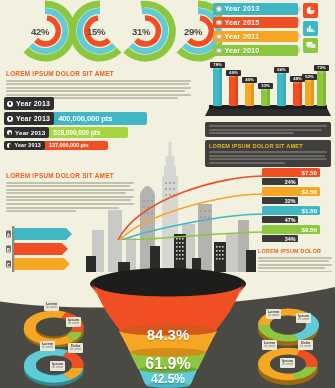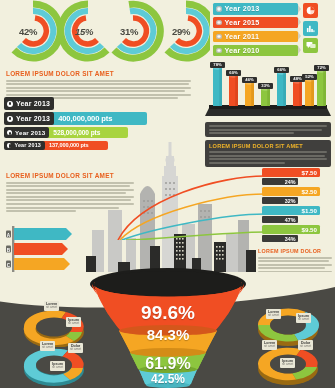--- a/index.html
+++ b/index.html
@@ -8,21 +8,21 @@
     font-family:"Liberation Sans", sans-serif;
     background:#f2f0de;
     position:relative;
   }
   .page { position:absolute; inset:0; }
 
   
   .tl { display:block; background:#9a9a86; opacity:.55; height:2px; border-radius:1px; margin-bottom:1.6px; }
 
   
-  .arcs { position:absolute; left:0; top:0; width:190px; height:62px; }
+  .arcs { position:absolute; left:12px; top:0; width:190px; height:62px; }
   .arcs svg { display:block; }
   .arc-pct {
     position:absolute; font-size:9.5px; font-weight:bold; color:#4a4a42;
     letter-spacing:-.3px;
   }
 
   
   .legend { position:absolute; left:213px; top:3px; width:85px; }
   .legend-row {
     height:11.5px; margin-bottom:2.4px; border-radius:1.5px;
@@ -187,21 +187,21 @@
         </g>
 
         <g transform="translate(186,31)">
           <path d="M 0,-27 A 27,27 0 1 1 -19,19" stroke="#8dc63f" stroke-width="7"></path>
           <path d="M 0,-20 A 20,20 0 1 1 -14,14" stroke="#5ecbd6" stroke-width="6"></path>
           <path d="M 2,-13 A 13,13 0 1 1 -9,9" stroke="#f04e23" stroke-width="5.5"></path>
         </g>
       </g>
     </svg>
     <span class="arc-pct" style="left:19px; top:26px;">42%</span>
-    <span class="arc-pct" style="left:75px; top:26px;font-style:italic;">15%</span>
+    <span class="arc-pct" style="left:75px; top:26px;">15%</span>
     <span class="arc-pct" style="left:120px; top:26px;">31%</span>
     <span class="arc-pct" style="left:172px; top:26px;">29%</span>
   </div>
 
   <div class="legend">
     <div class="legend-row" style="background:#3fb8c4">
       <span class="dot"></span>
       <span class="lbl">Year 2013</span>
     </div>
     <div class="legend-row" style="background:#f04e23">
@@ -585,21 +585,20 @@
 
       <path d="M42 84 C 50 89, 110 89, 118 84 L 110 101 C 104 104, 56 104, 50 101 Z" fill="#8dc63f"></path>
       <ellipse cx="80" cy="84.5" rx="38" ry="4.6" fill="#d48c17"></ellipse>
       <path d="M42 85 C 50 90, 110 90, 118 85 L 109 102 C 103 105, 57 105, 51 102 Z" fill="#8dc63f"></path>
 
       <path d="M51 101 C 57 105, 103 105, 109 101 L 103 116 C 98 118, 62 118, 57 116 Z" fill="#5ecbd6"></path>
       <ellipse cx="80" cy="101.5" rx="29" ry="3.8" fill="#76a92f"></ellipse>
       <path d="M51 102 C 57 106, 103 106, 109 102 L 102 117 C 97 119, 63 119, 58 117 Z" fill="#5ecbd6"></path>
       <ellipse cx="80" cy="117" rx="22" ry="3" fill="#49b5c1"></ellipse>
     </svg>
-    <span class="fpct" style="top:34px; font-size:19px;">99.6%</span>
     <span class="fpct" style="top:58px; font-size:15px;">84.3%</span>
     <span class="fpct" style="top:87px; font-size:16px;">61.9%</span>
     <span class="fpct" style="top:104px; font-size:12px;">42.5%</span>
   </div>
 
   <div class="donut" style="left:18px; top:303px; width:72px; height:44px;">
     <svg width="72" height="44" viewBox="0 0 72 44">
       <g transform="translate(36,24)">
         <ellipse cx="0" cy="5" rx="30" ry="16" fill="#9a6a12"></ellipse>
         <path d="M -30 0 A 30 16 0 0 1 12 -15 L 7 -8 A 18 9.6 0 0 0 -18 0 Z" fill="#f5a623"></path>

